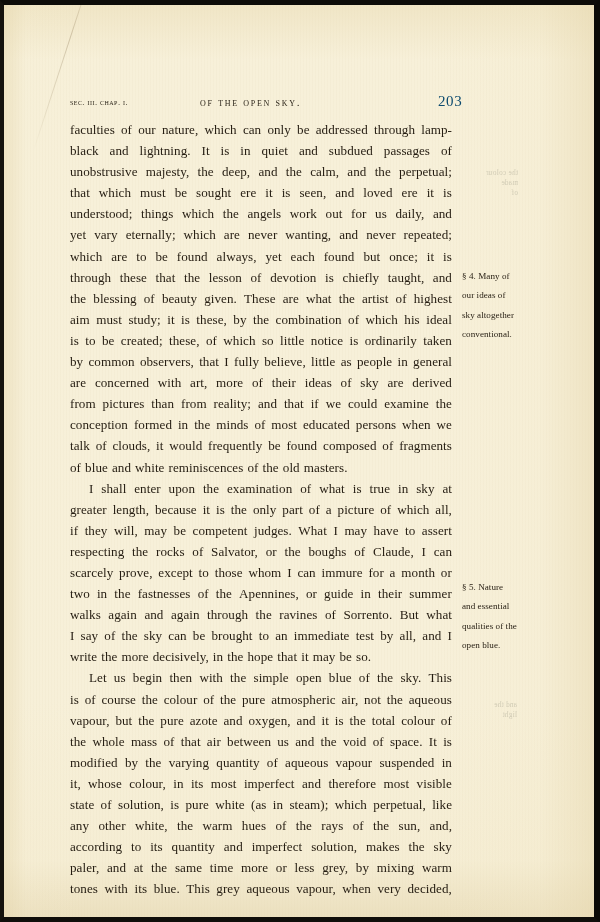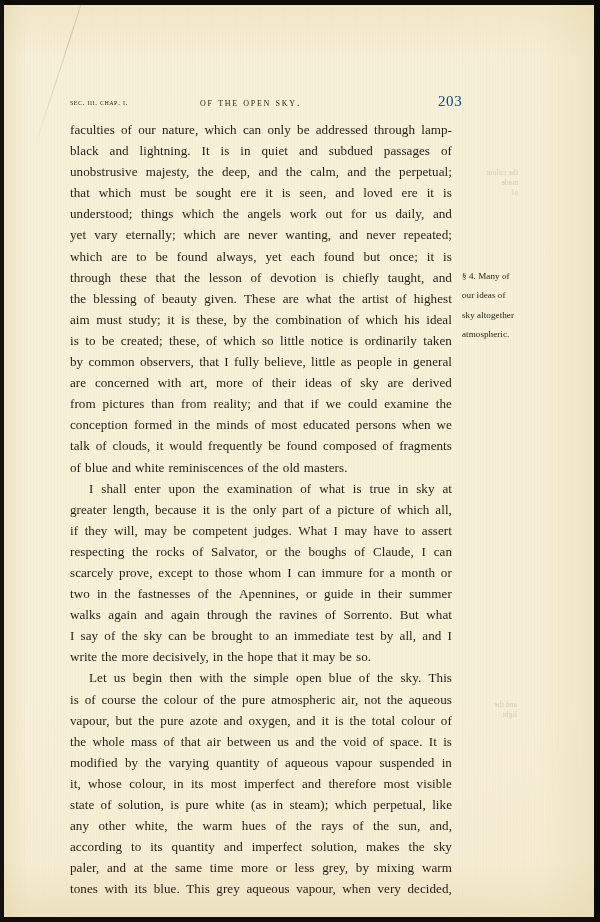--- a/index.html
+++ b/index.html
@@ -252,19 +252,25 @@
         <div class="tline just"><span class="w">any</span><span class="w">other</span><span class="w">white,</span><span class="w">the</span><span class="w">warm</span><span class="w">hues</span><span class="w">of</span><span class="w">the</span><span class="w">rays</span><span class="w">of</span><span class="w">the</span><span class="w">sun,</span><span class="w">and,</span></div>
         <div class="tline just"><span class="w">according</span><span class="w">to</span><span class="w">its</span><span class="w">quantity</span><span class="w">and</span><span class="w">imperfect</span><span class="w">solution,</span><span class="w">makes</span><span class="w">the</span><span class="w">sky</span></div>
         <div class="tline just"><span class="w">paler,</span><span class="w">and</span><span class="w">at</span><span class="w">the</span><span class="w">same</span><span class="w">time</span><span class="w">more</span><span class="w">or</span><span class="w">less</span><span class="w">grey,</span><span class="w">by</span><span class="w">mixing</span><span class="w">warm</span></div>
         <div class="tline just"><span class="w">tones</span><span class="w">with</span><span class="w">its</span><span class="w">blue.</span><span class="w">This</span><span class="w">grey</span><span class="w">aqueous</span><span class="w">vapour,</span><span class="w">when</span><span class="w">very</span><span class="w">decided,</span></div>
       </div>
 
     <div class="margin-note" id="note-4">
         <div class="nline">§ 4. Many of</div>
         <div class="nline">our ideas of</div>
         <div class="nline">sky altogether</div>
-        <div class="nline">atmospheric.</div>
+        <div class="nline">conventional.</div>
+      </div>
+    <div class="margin-note" id="note-5">
+        <div class="nline">§ 5. Nature</div>
+        <div class="nline">and essential</div>
+        <div class="nline">qualities of the</div>
+        <div class="nline">open blue.</div>
       </div>
 
   </div>
 
   <div id="scan-border"></div>
 </div>
 
 </body></html>

